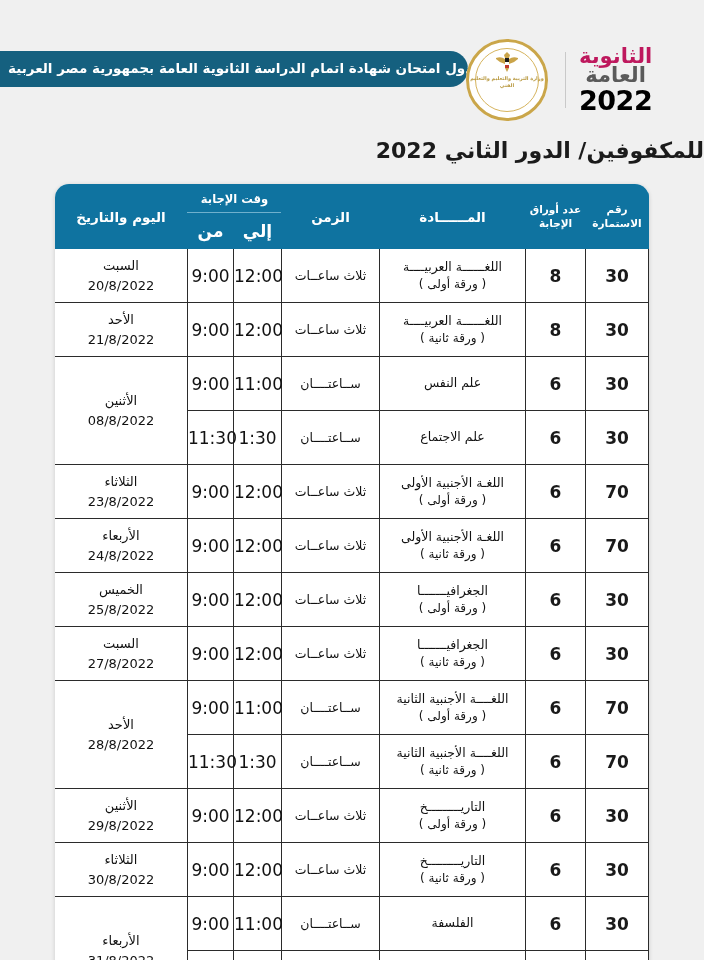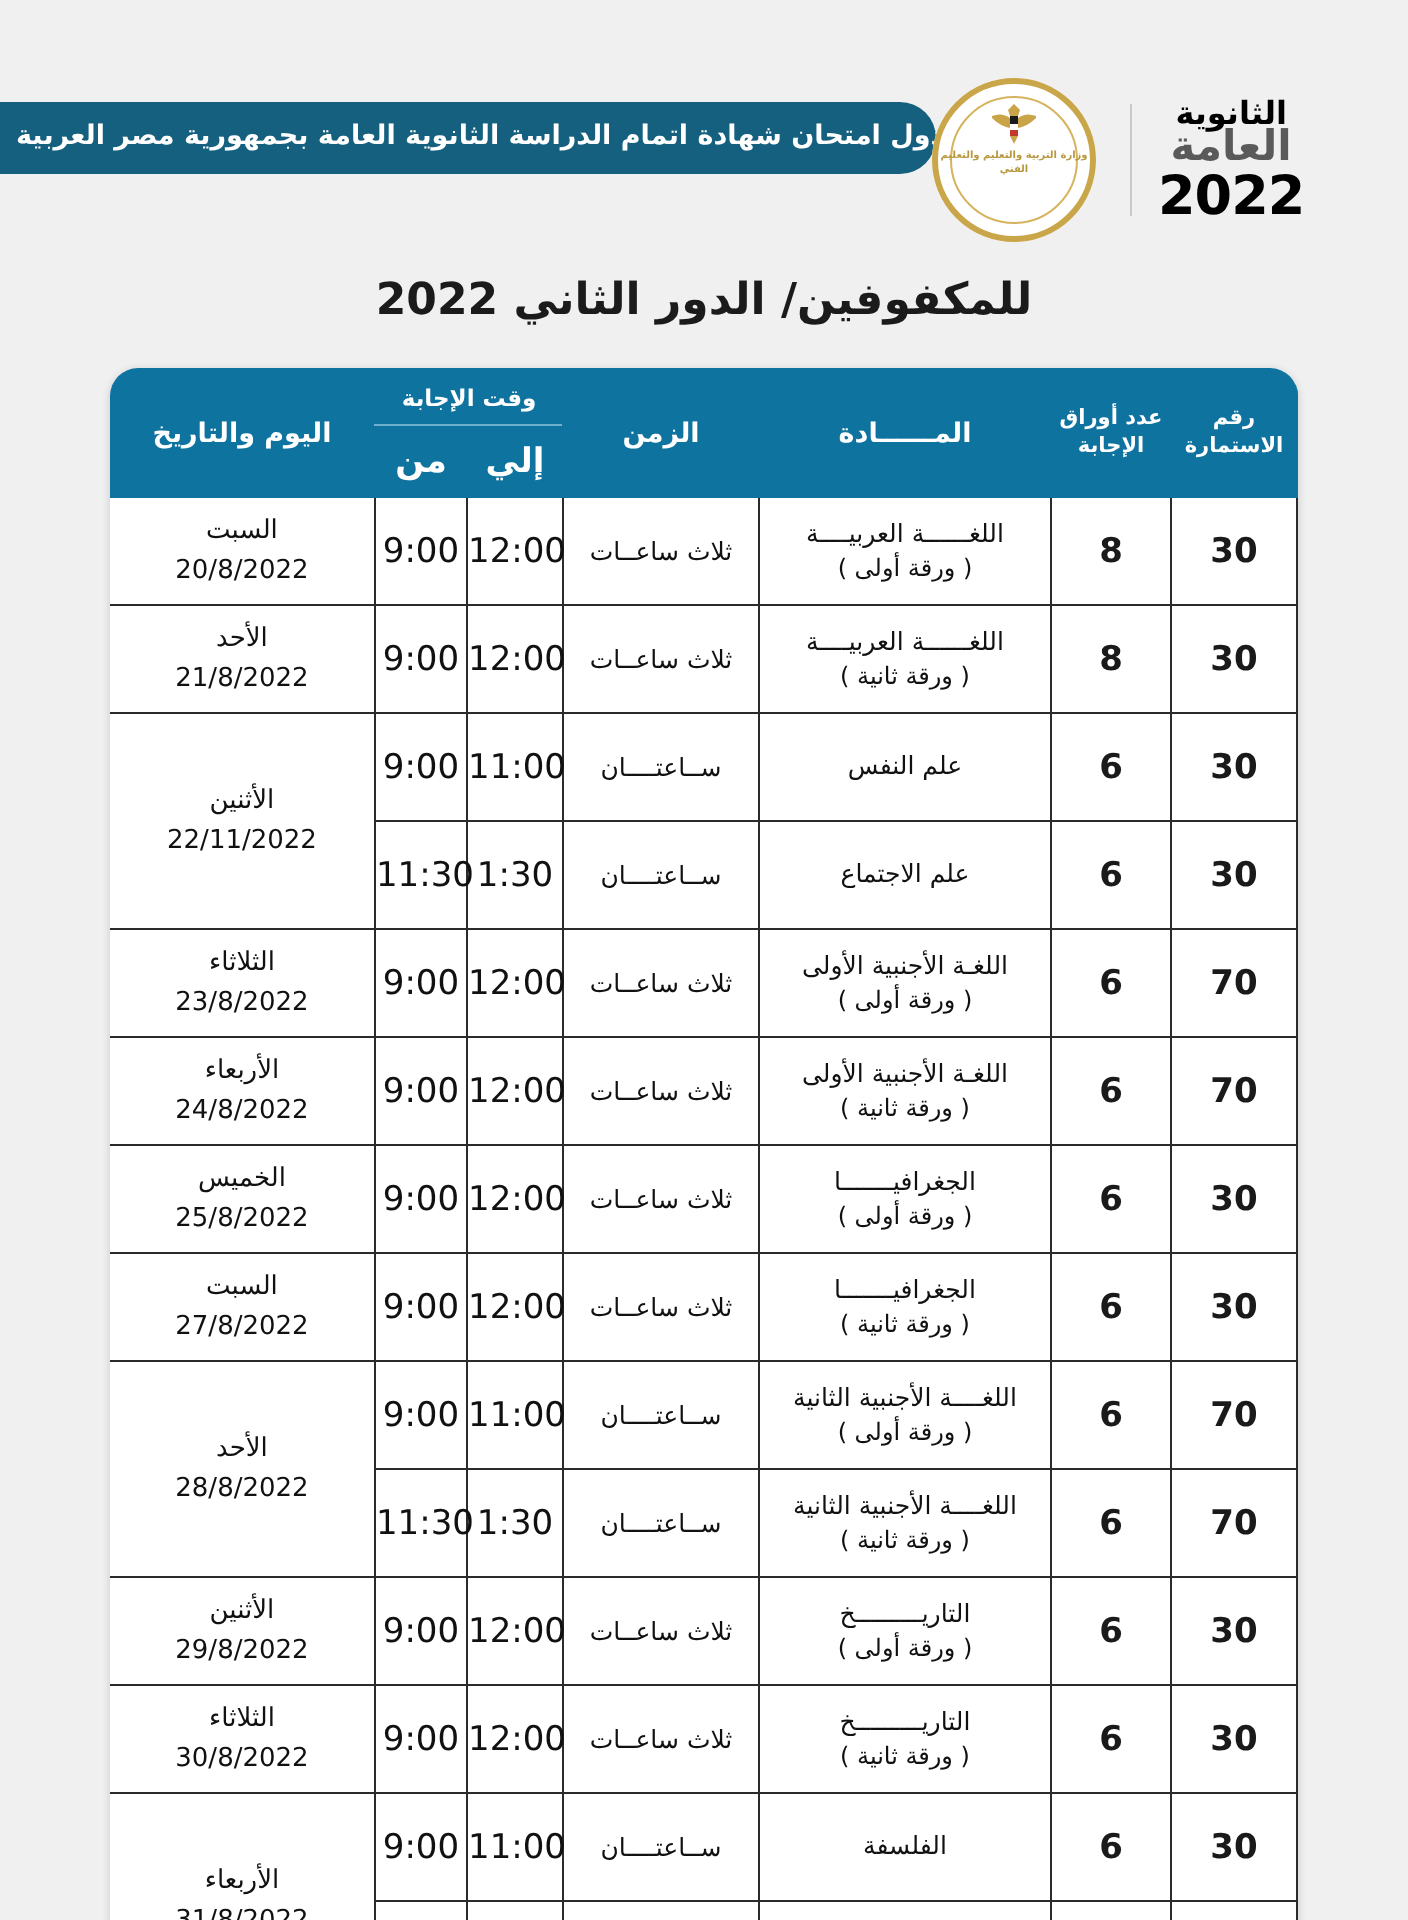--- a/index.html
+++ b/index.html
@@ -114,24 +114,24 @@
     flex: 0 0 auto;
   }
 
   .logo-calli {
     flex: 0 0 auto;
     text-align: center;
     color: #595959;
     line-height: 1;
   }
   .logo-calli .line1 {
-    font-size: 16px;
+    font-size: 21px;
     font-weight: bold;
     letter-spacing: -1px;
-    color: #000000;
+    color: #be185d;
   }
   .logo-calli .line2 {
     font-size: 21px;
     font-weight: bold;
     letter-spacing: -1px;
     color: #5a5a5a;
     margin-top: -2px;
   }
   .logo-calli .year {
     font-size: 27px;
@@ -141,21 +141,20 @@
     margin-top: 1px;
     direction: ltr;
   }
 
   
   .page-title {
     position: absolute;
     top: 138px;
     left: 0;
     width: 704px;
-    text-align: center;
     font-size: 22px;
     font-weight: bold;
     color: #1b1b1b;
   }
 
   
   .card {
     position: absolute;
     top: 184px;
     right: 55px;
@@ -344,21 +343,21 @@
         </tr>
         <tr>
           <td class="num">30</td>
           <td class="num">6</td>
           <td class="subject"><span>علم النفس</span></td>
           <td class="duration">ســاعتــــان</td>
           <td class="time">11:00</td>
           <td class="time">9:00</td>
           <td class="daydate" rowspan="2">
             <span class="dd-day">الأثنين</span>
-            <span class="dd-date">22/11/2022</span>
+            <span class="dd-date">08/8/2022</span>
           </td>
         </tr>
         <tr>
           <td class="num">30</td>
           <td class="num">6</td>
           <td class="subject"><span>علم الاجتماع</span></td>
           <td class="duration">ســاعتــــان</td>
           <td class="time">1:30</td>
           <td class="time">11:30</td>
         </tr>

